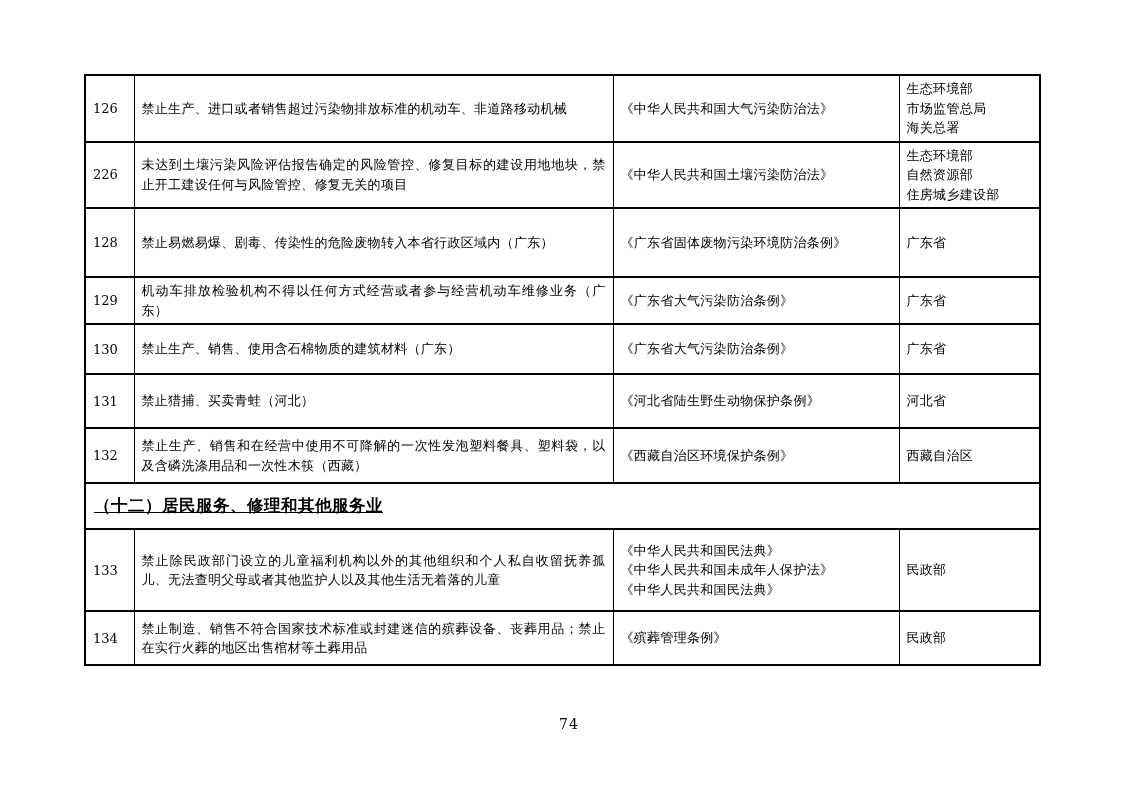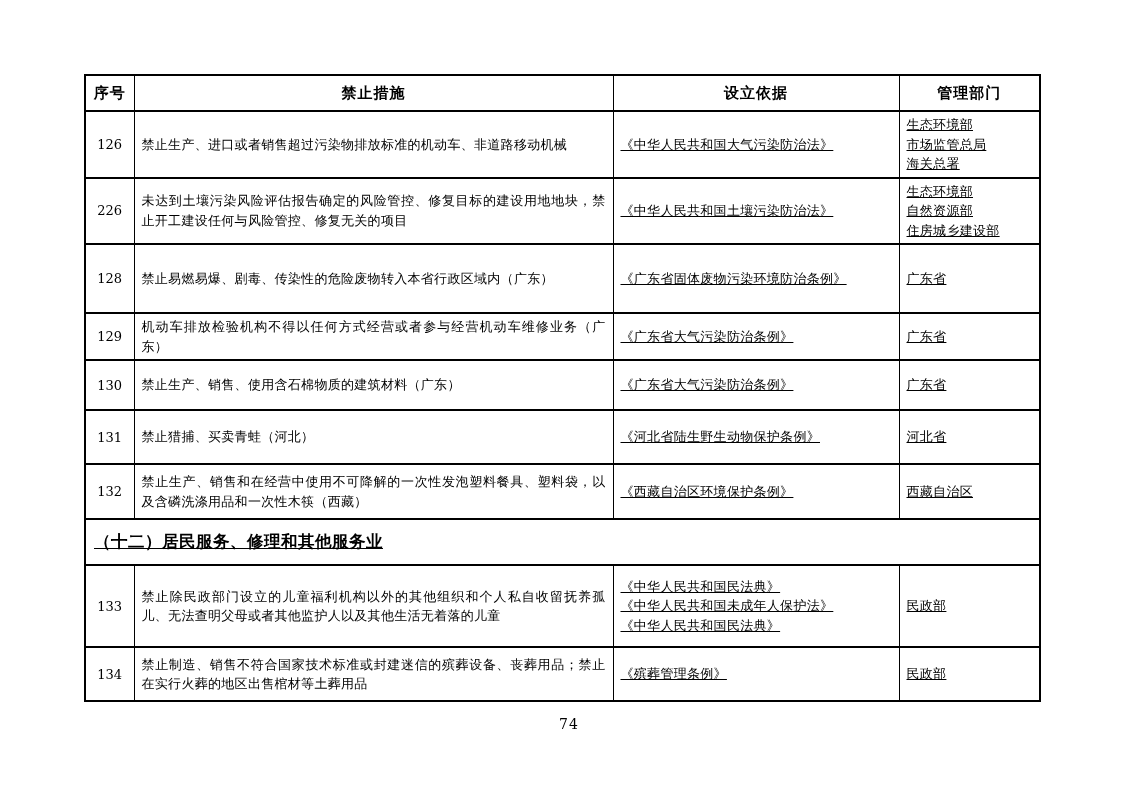--- a/index.html
+++ b/index.html
@@ -33,35 +33,34 @@
     overflow: hidden;
   }
   .doc-table th {
     font-size: 15px;
     font-weight: bold;
     text-align: center;
     padding: 6px 4px;
     letter-spacing: 1px;
   }
   .cell-id {
-    text-align: center;
     font-size: 13.5px;
     padding-left: 2px;
     padding-right: 2px;
   }
   .cell-measure {
     text-align: justify;
     line-height: 1.5;
     letter-spacing: 0.3px;
   }
   .cell-basis, .cell-dept {
     line-height: 1.5;
     letter-spacing: 0.3px;
   }
-  .line { display: block; text-decoration: underline; }
+  .line { display: block; }
   tr.section-row td {
     font-family: "DejaVu Sans", "Liberation Sans", sans-serif;
     font-weight: bold;
     font-size: 16.5px;
     padding: 6px 8px;
     letter-spacing: 0.5px;
     text-decoration: underline;
   }
   .page-number {
     position: absolute;
@@ -80,26 +79,20 @@
 
   <table class="doc-table">
     <colgroup>
       <col style="width:49px">
       <col style="width:479px">
       <col style="width:286px">
       <col style="width:141px">
     </colgroup>
 
     <tbody>
-        <tr style="height:36px">
-      <th>序号</th>
-      <th>禁止措施</th>
-      <th>设立依据</th>
-      <th>管理部门</th>
-    </tr>
 
     <tr style="height:60px">
       <td class="cell-id">126</td>
       <td class="cell-measure">禁止生产、进口或者销售超过污染物排放标准的机动车、非道路移动机械</td>
       <td class="cell-basis">
         <span class="line">《中华人民共和国大气污染防治法》</span>
       </td>
       <td class="cell-dept">
         <span class="line">生态环境部</span>
         <span class="line">市场监管总局</span>

